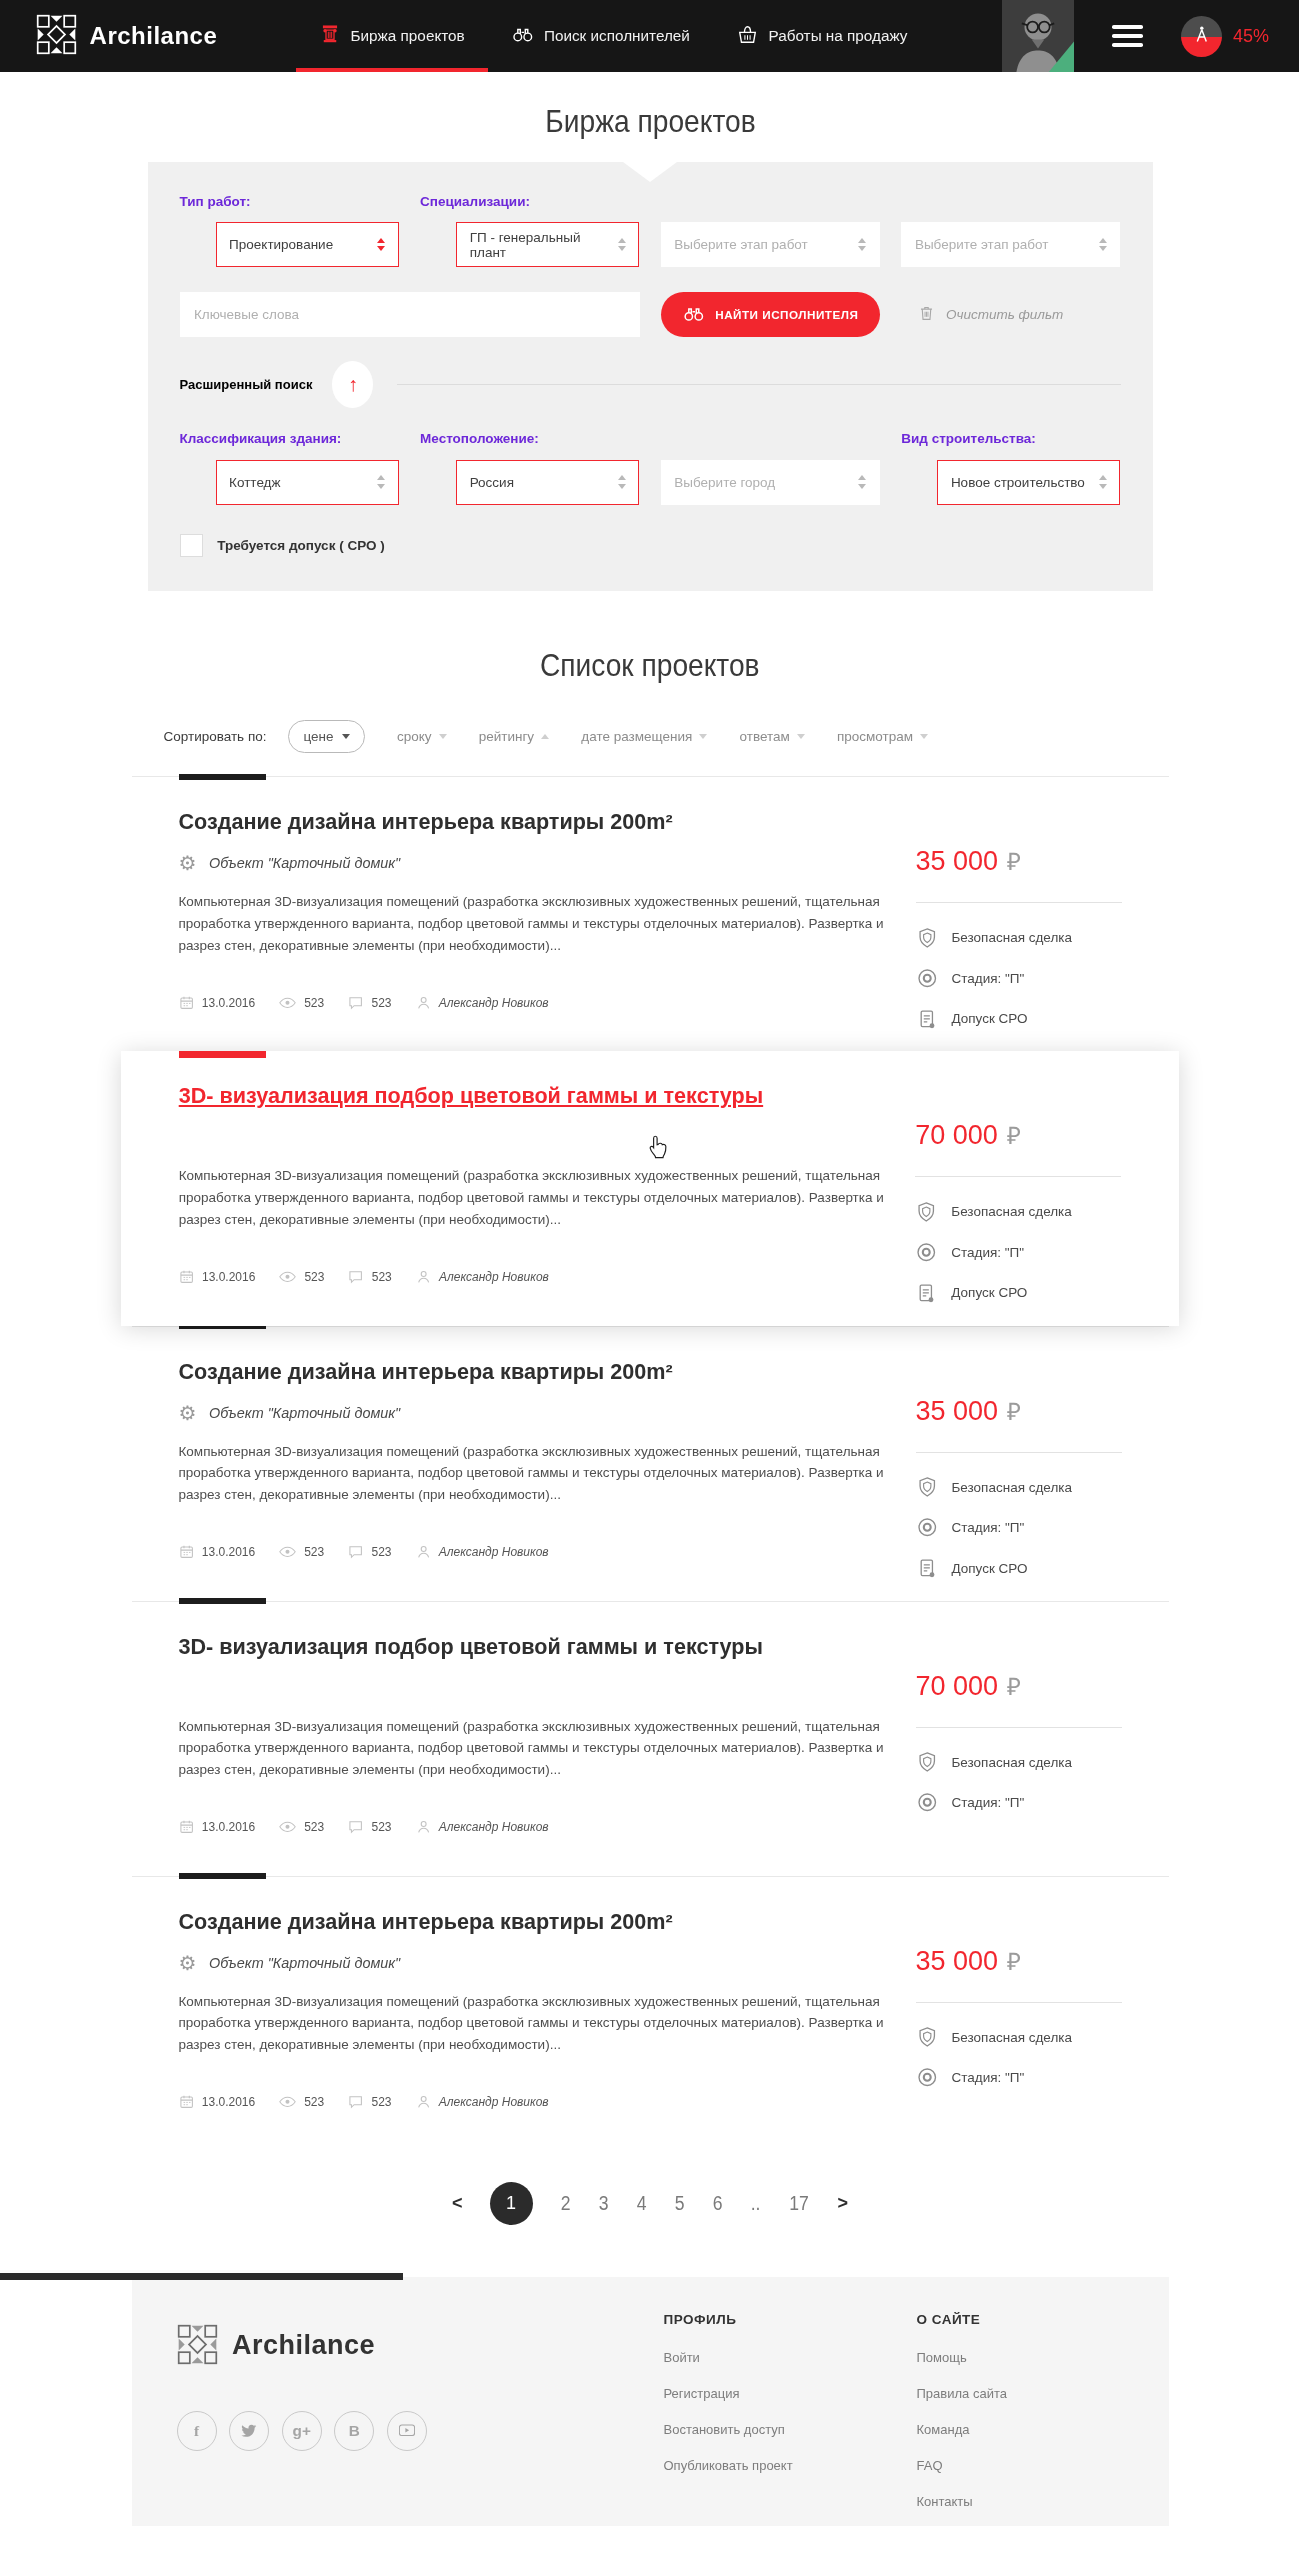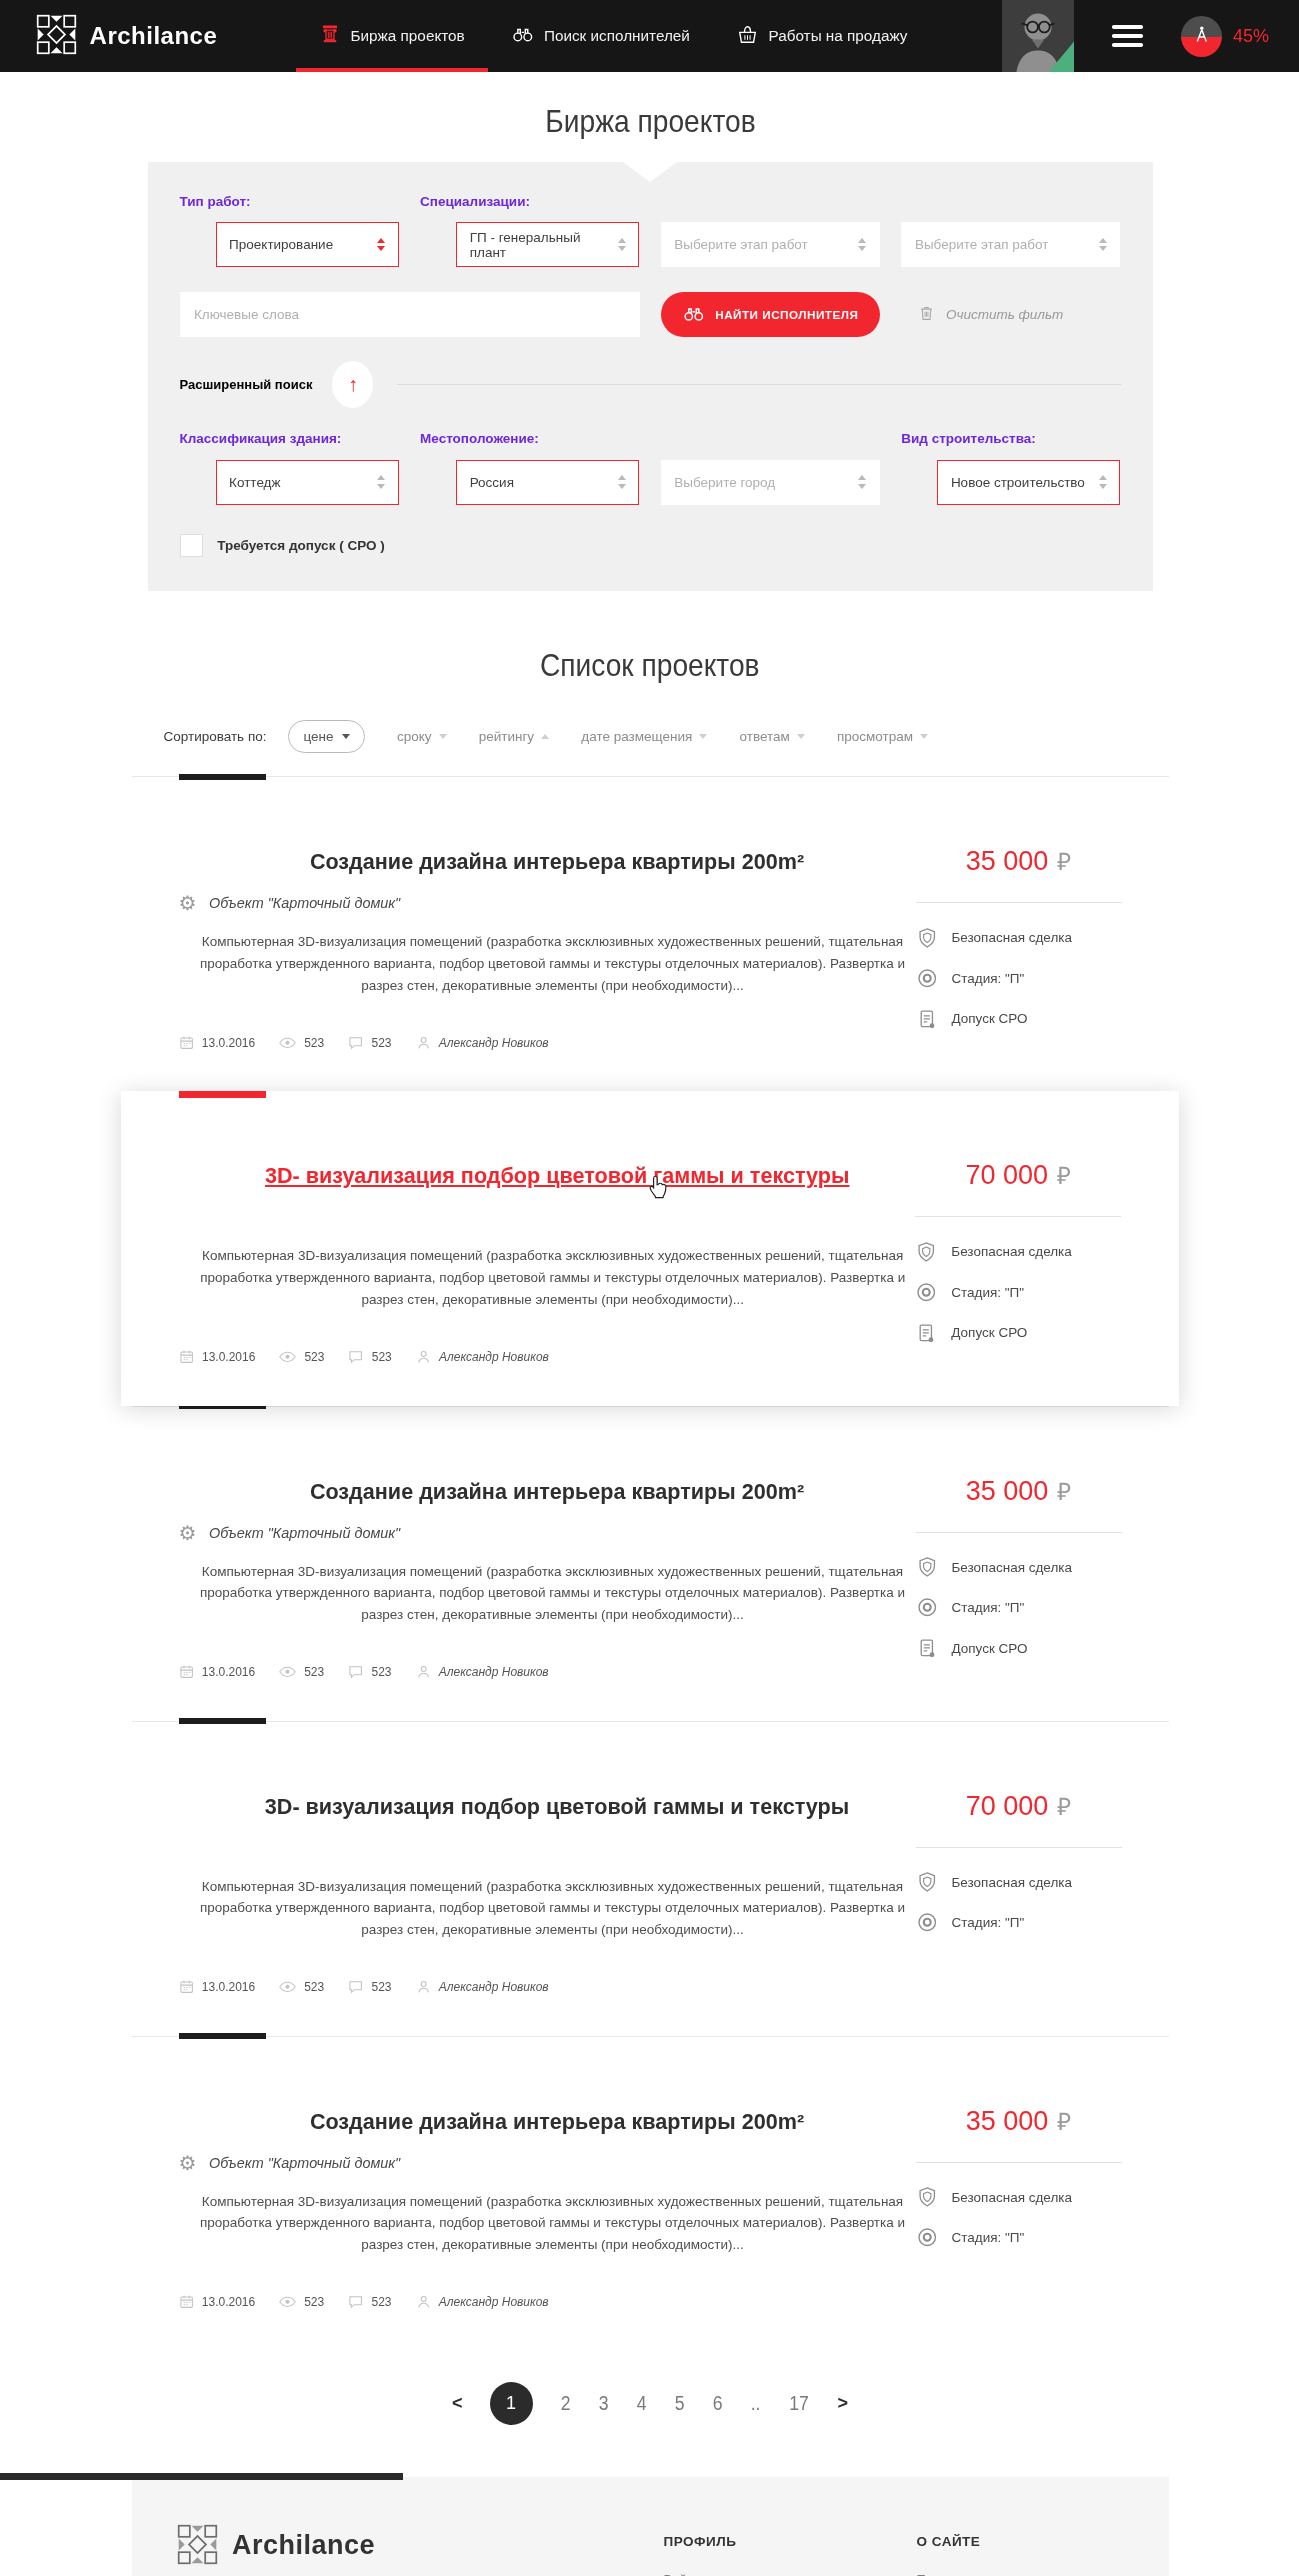--- a/index.html
+++ b/index.html
@@ -61,21 +61,21 @@
   .list-title { margin-top:56px; }
   .sort-row { margin-top:36px; padding:0 32px; display:flex; align-items:center; }
   .sort-label { font-size:13.5px; color:#3c3c3c; margin-right:21.6px; }
   .sort-pill { border:0.9px solid #b9b9b9; border-radius:17px; padding:8px 14.4px; display:flex; align-items:center; gap:8px; color:#555; font-size:13.5px; cursor:pointer; margin-right:32px; }
   .sort-pill .arr-d { border-top-color:#555; }
   .sort-opt { display:flex; align-items:center; gap:7.2px; color:#8c8c8c; font-size:13.5px; cursor:pointer; margin-right:32px; }
   .sort-opt .arr-d { border-top-color:#cfcfcf; } .sort-opt .arr-u { border-bottom-color:#cfcfcf; }
 
   
   .projects { margin-top:23.4px; }
-  .card { position:relative; border-top:0.9px solid #e8e8e8; padding:72px 47px 41px; background:transparent;text-align:center; }
+  .card { position:relative; border-top:0.9px solid #e8e8e8; padding:32px 47px 41px; background:transparent; }
   .dash { position:absolute; top:-3.6px; left:47px; width:87px; height:6.3px; background:#1d1d1d; }
   .card.featured { background:#fff; box-shadow:0 2.7px 23.4px rgba(0,0,0,.16); margin:0 -10.8px; padding-left:58px; padding-right:58px; border-top:none; z-index:2; }
   .card.featured .dash { left:58px; background:#f2262e; top:0; }
   .card-title { font-size:21.6px; font-weight:bold; color:#2f2f2f; cursor:pointer; width:757px; }
   .card.featured .card-title { color:#f2262e; text-decoration:underline; }
   .obj-row { margin-top:18px; display:flex; align-items:center; gap:12.6px; }
   .obj-gear { font-size:20px; color:#9a9a9a; line-height:1; }
   .obj-text { font-style:italic; font-size:14.4px; color:#4a4a4a; }
   .card-desc { margin-top:18px; width:748px; font-size:13.5px; line-height:21.6px; color:#4f4f4f; }
   .card.no-object .card-desc { margin-top:56px; }
@@ -98,21 +98,21 @@
   .pg-num { font-size:20px; font-weight:300; color:#7a7a7a; cursor:pointer; display:inline-block; transform:scaleX(.88); }
   .pg-num.active { width:43px; height:43px; border-radius:50%; background:#2b2b2b; color:#fff; display:flex; align-items:center; justify-content:center; transform:none; font-size:18px; }
 
   
   .footer { width:1037px; margin:0 auto; background:#f5f5f5; position:relative; min-height:249px; padding:47px 45px 36px; }
   .footer-topline { position:absolute; top:-3.6px; left:-132px; width:403px; height:7.2px; background:#2b2b2b; }
   .foot-brand { display:flex; align-items:center; gap:14.4px; }
   .foot-brand-text { font-size:27px; font-weight:600; color:#333; letter-spacing:0.5px; }
   .socials { margin-top:43px; display:flex; gap:12.6px; }
   .soc { width:40px; height:40px; border-radius:50%; border:0.9px solid #c9c9c9; display:flex; align-items:center; justify-content:center; color:#a5a5a5; font-size:15.3px; cursor:pointer; }
-  .foot-col { position:absolute; top:57px; }
+  .foot-col { position:absolute; top:35px; }
   .foot-col.profile { left:532px; } .foot-col.about { left:785px; }
   .foot-col h4 { font-size:13.5px; font-weight:bold; color:#333; letter-spacing:0.5px; }
   .foot-col a { display:block; font-size:13px; color:#7d7d7d; margin-top:21px; text-decoration:none; cursor:pointer; }
   .foot-col a:first-of-type { margin-top:23.4px; }
 </style>
 </head>
 <body>
 
 <div class="page">
 

